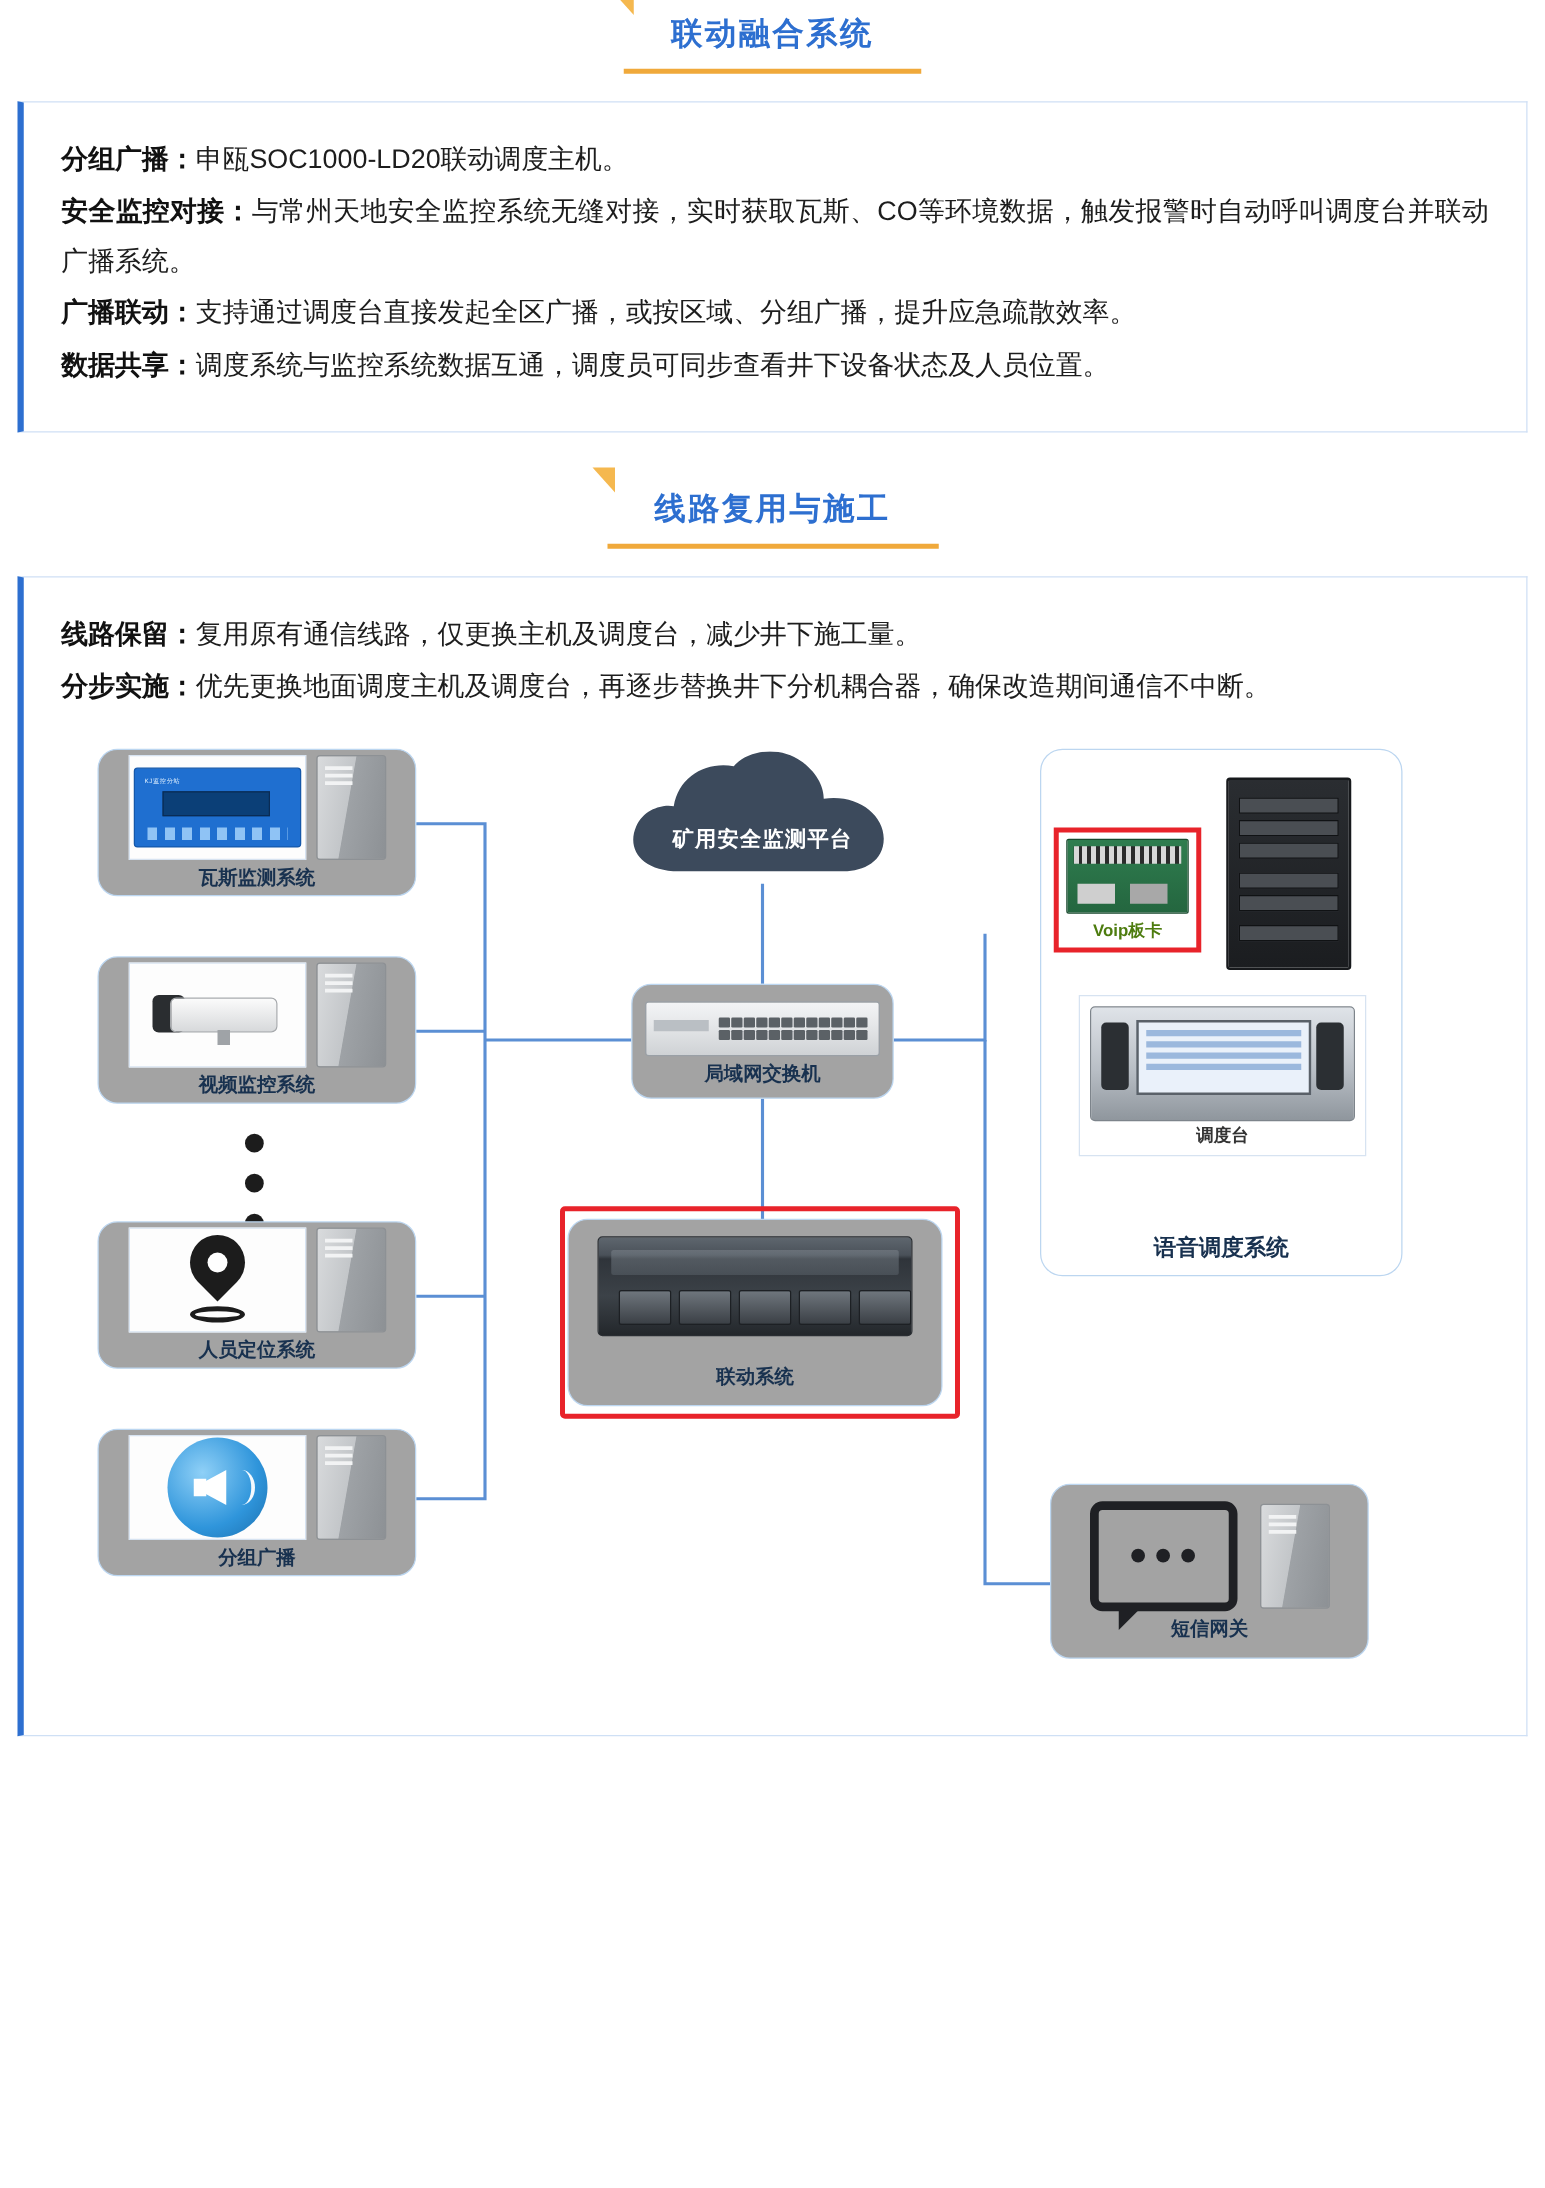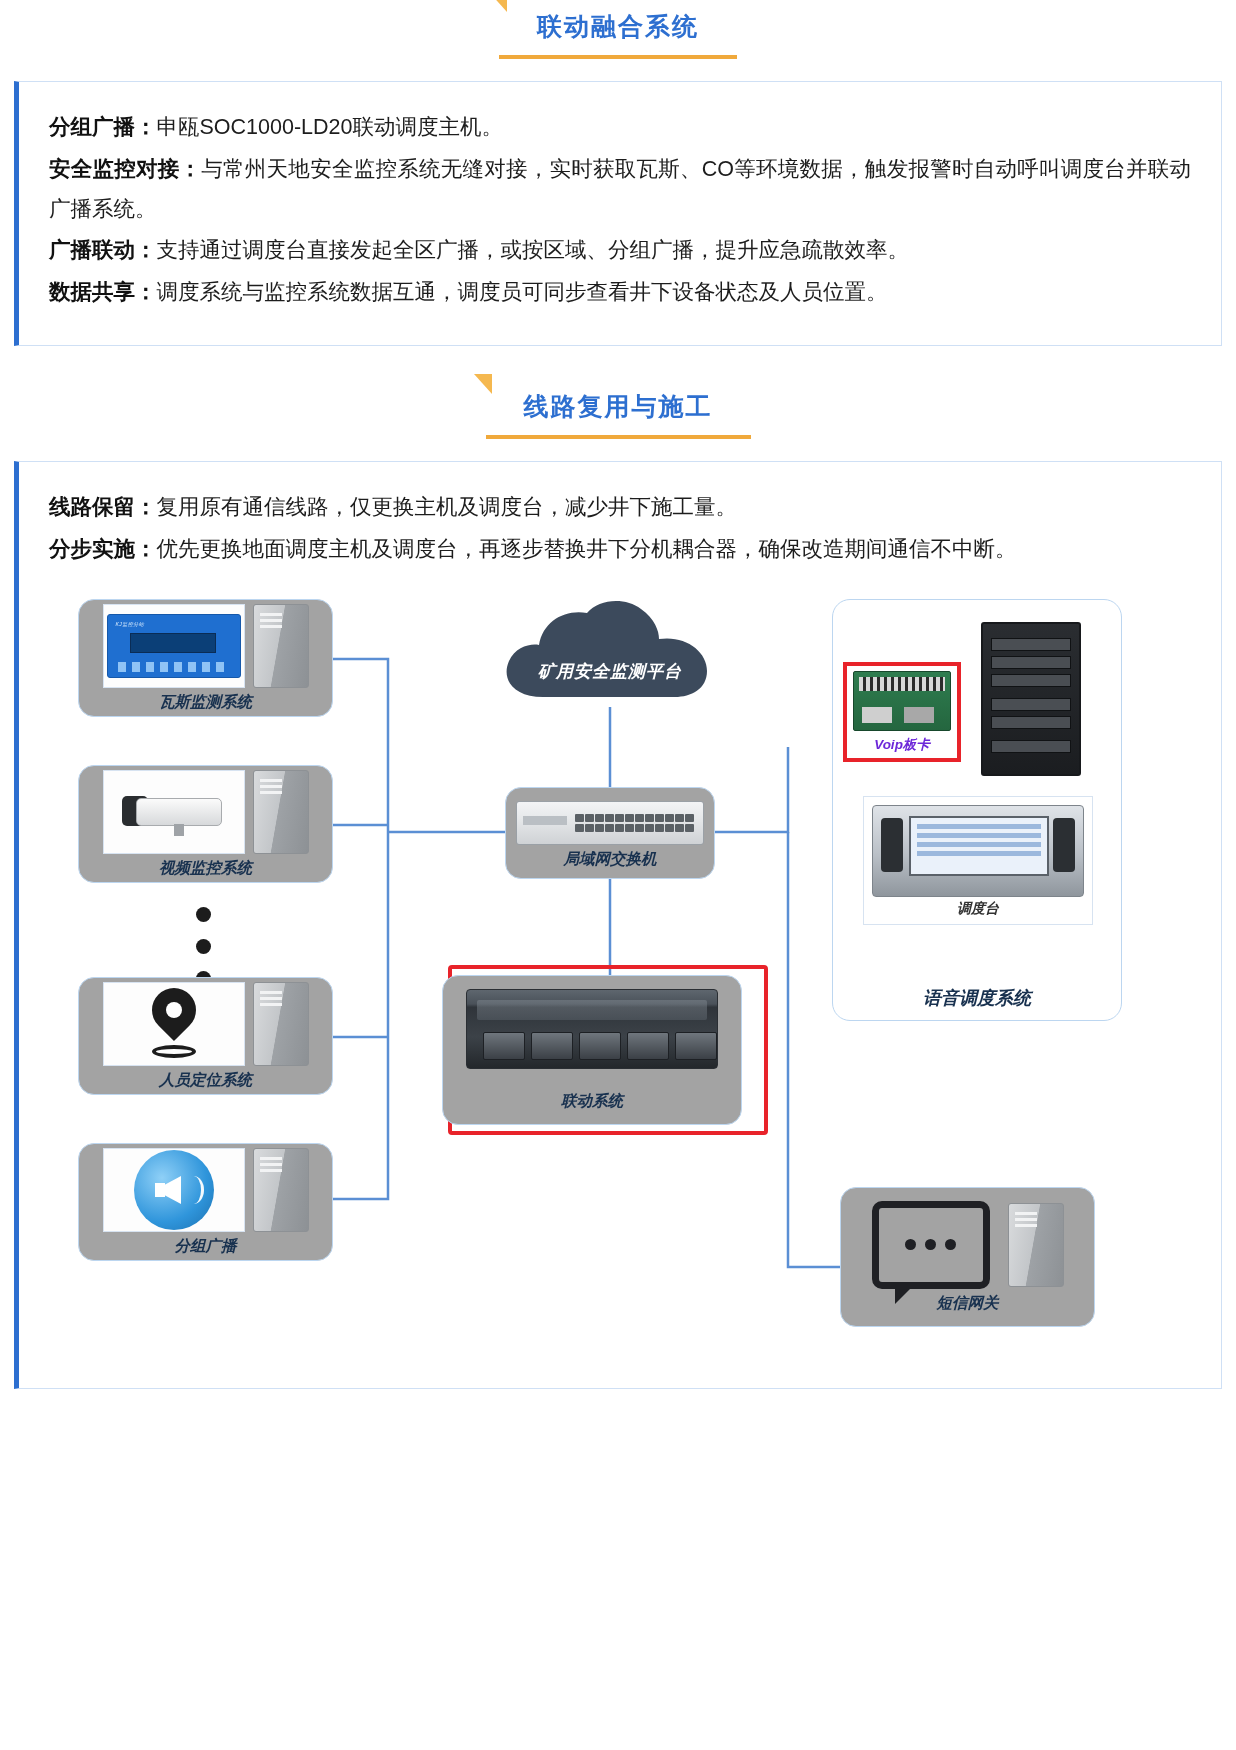--- a/index.html
+++ b/index.html
@@ -89,21 +89,20 @@
 
   .spacer-lg { height: 34px; }
   .spacer-md { height: 20px; }
 
   
   .diagram {
     position: relative;
     width: 1100px;
     height: 760px;
     margin: 18px auto 20px auto;
-    font-style: italic;
   }
   .diagram svg.links {
     position: absolute;
     left: 0; top: 0;
     width: 1100px;
     height: 760px;
   }
 
   .node {
     position: absolute;
@@ -302,21 +301,21 @@
   }
   .voip-card::after {
     content:"";
     position:absolute; left:8px; bottom:7px;
     width: 30px; height: 16px;
     background: #cfcfcf;
     box-shadow: 42px 0 0 #a8a8a8;
   }
   .voip-label {
     font-size: 13.5px;
-    color: #6d28d9;
+    color: #4d7c0f;
     font-weight: bold;
     margin-top: 5px;
   }
 
   .rack-tall {
     width: 96px; height: 150px;
     background: linear-gradient(180deg,#2a2d31 0%,#1b1d20 100%);
     border: 2px solid #17191c;
     border-radius: 3px;
     position: relative;
@@ -648,21 +647,21 @@
               <i></i>
               <i></i>
               <i></i>
               <i></i>
           </div>
         </div>
         <div class="cap">局域网交换机</div>
       </div>
 
       <div class="center-outline" style="left: 378px; top: 378px; width: 320px; height: 170px;"></div>
-      <div class="node center-node" style="left: 372px; top: 388px; gap: 18px;">
+      <div class="node center-node" style="left: 384px; top: 388px; gap: 18px;">
         <div class="rack-server">
           <div class="strip"></div>
           <div class="bay" style="left: 16px;"></div>
           <div class="bay" style="left: 64px;"></div>
           <div class="bay" style="left: 112px;"></div>
           <div class="bay" style="left: 160px;"></div>
           <div class="bay" style="left: 208px;"></div>
         </div>
         <div class="cap">联动系统</div>
       </div>

